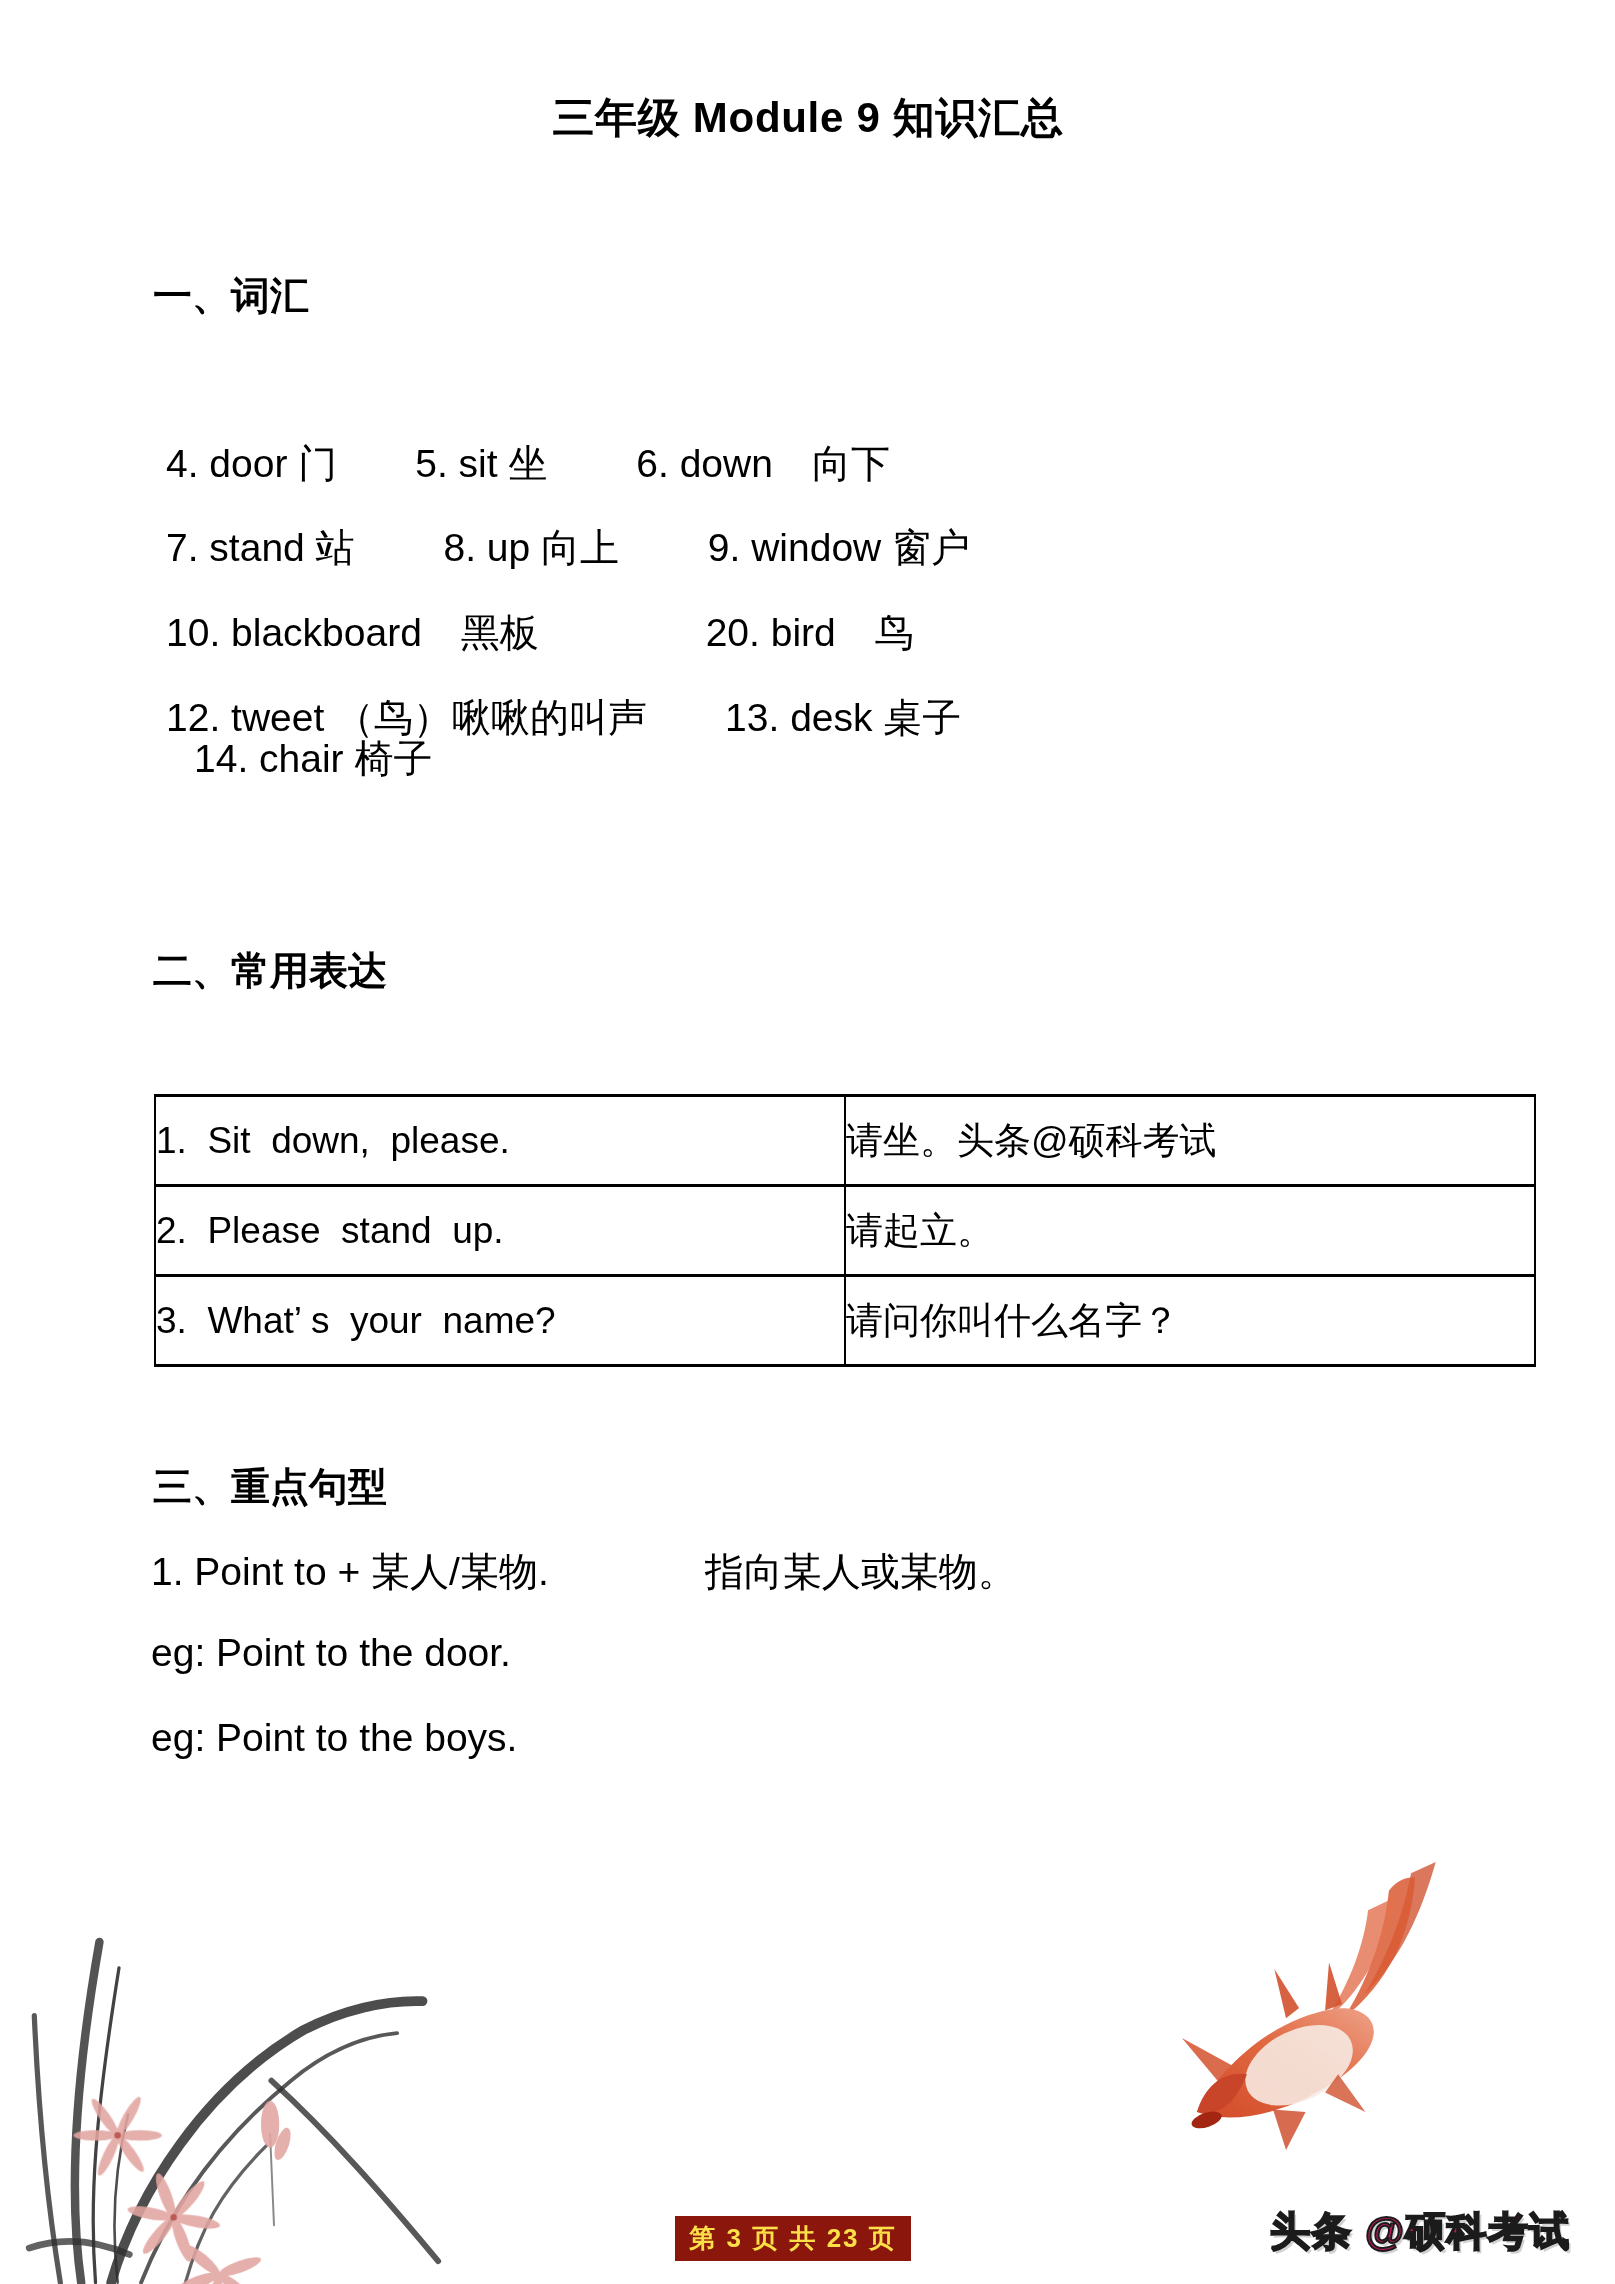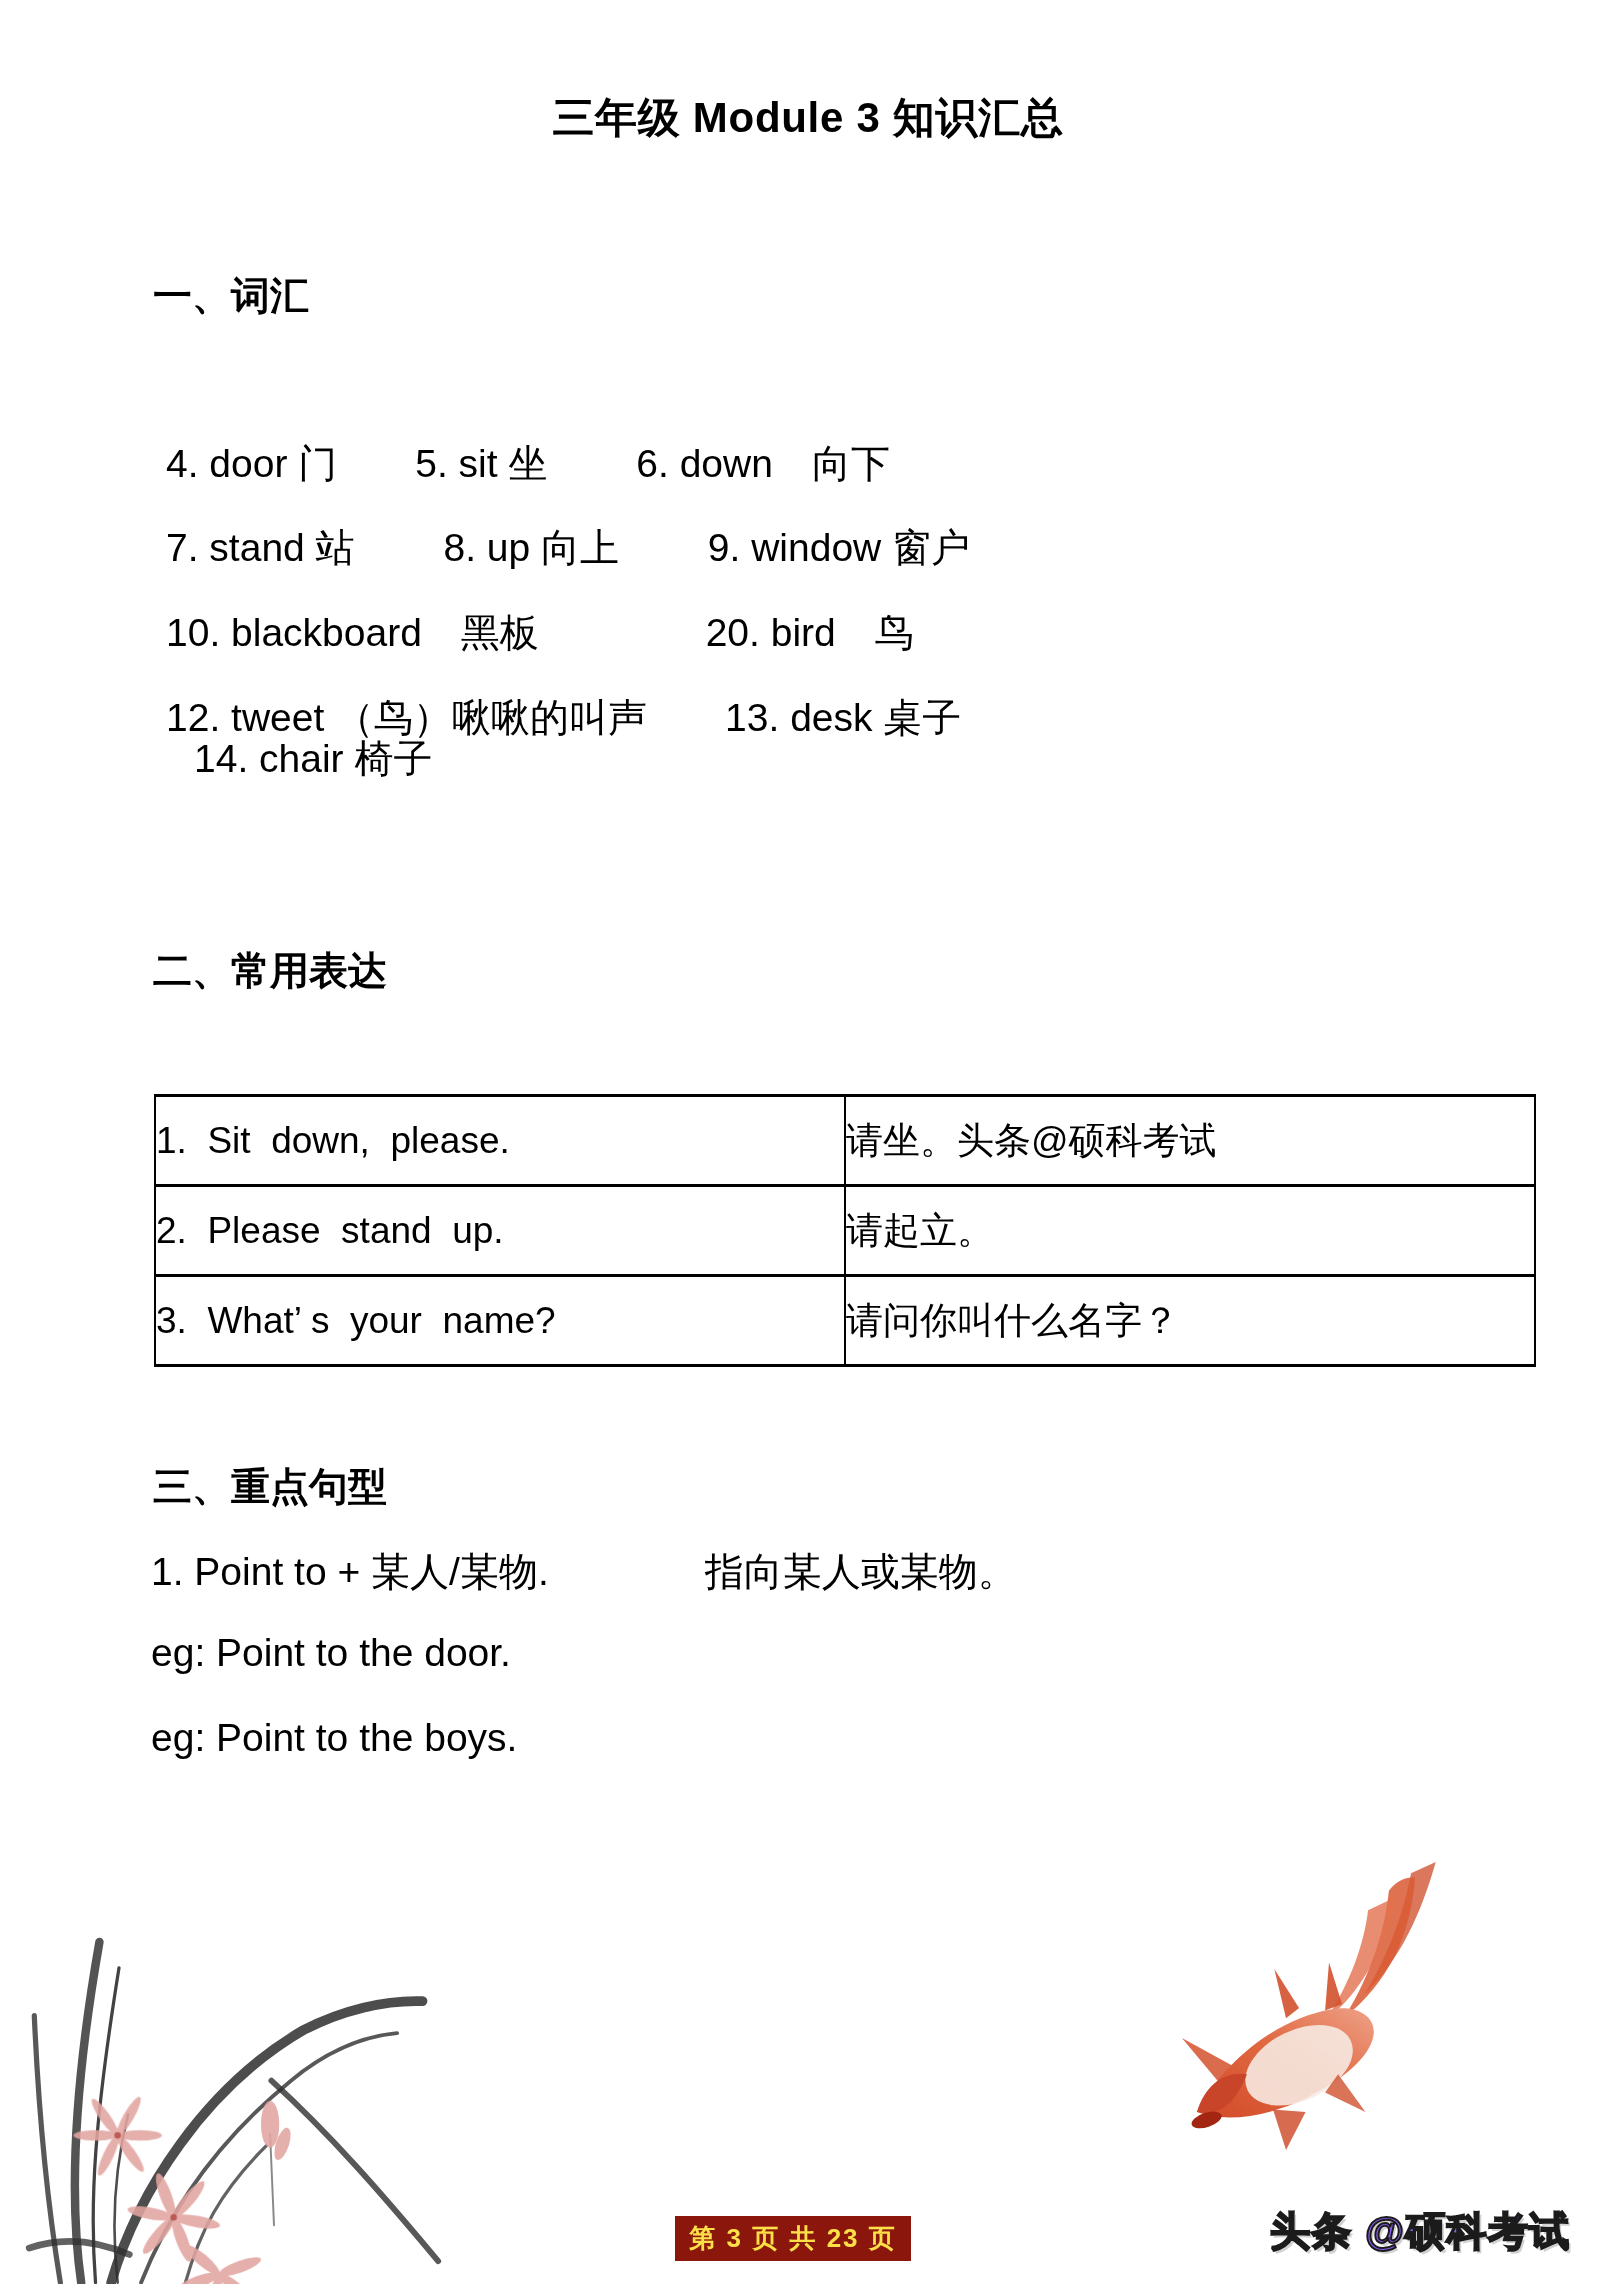--- a/index.html
+++ b/index.html
@@ -64,36 +64,36 @@
     background:#8B170C;
     color:#fde047;
     font-size:26px;font-weight:700;
     padding:5.2px 14.3px;
     letter-spacing:2px;
     white-space:pre;
   }
   .watermark{
     position:absolute;left:1270px;top:2204px;
     font-size:40px;font-weight:700;
-    color:#8b5cf6;
+    color:#be185d;
     -webkit-text-stroke:2px #1b1b1b;
     text-shadow:2.6px 2.6px 0 rgba(0,0,0,0.18);
     letter-spacing:1.3px;
     white-space:pre;
   }
   .deco{position:absolute;pointer-events:none;}
   .deco-orchid{left:-9.8px;top:1919px;width:469px;height:365px;}
   .deco-koi{left:1135px;top:1850px;width:319px;height:312px;}
 </style>
 </head>
 <body>
 
 <div class="page">
 
-  <div class="title">三年级 Module 3 知识汇总</div>
+  <div class="title">三年级 Module 9 知识汇总</div>
 
   <div class="section-heading h-vocab">一、词汇</div>
   <div class="textline v1">4. door 门　　5. sit 坐　　 6. down　向下</div>
   <div class="textline v2">7. stand 站　　 8. up 向上　　 9. window 窗户</div>
   <div class="textline v3">10. blackboard　黑板　　　　 20. bird　鸟</div>
   <div class="textline v4">12. tweet （鸟）啾啾的叫声　　13. desk 桌子</div>
   <div class="textline v5">14. chair 椅子</div>
 
   <div class="section-heading h-expr">二、常用表达</div>
   <table class="expr">

